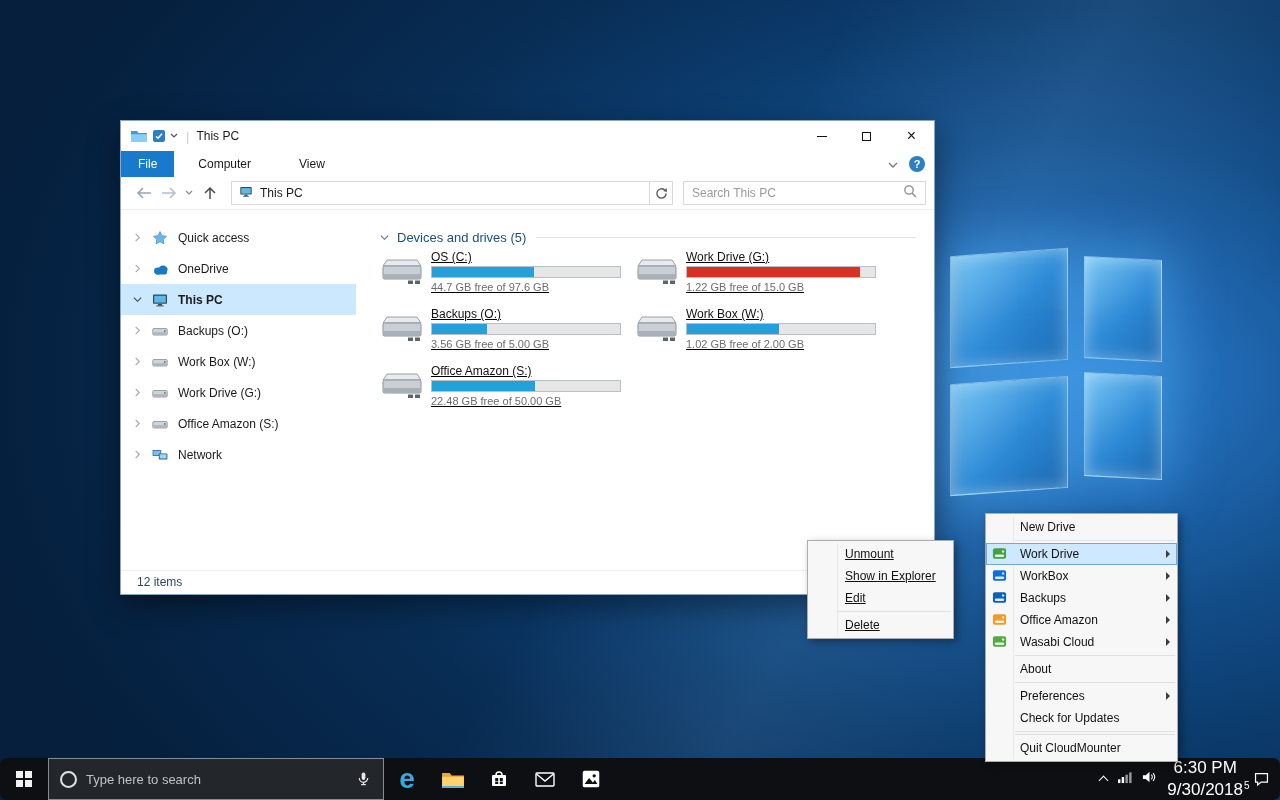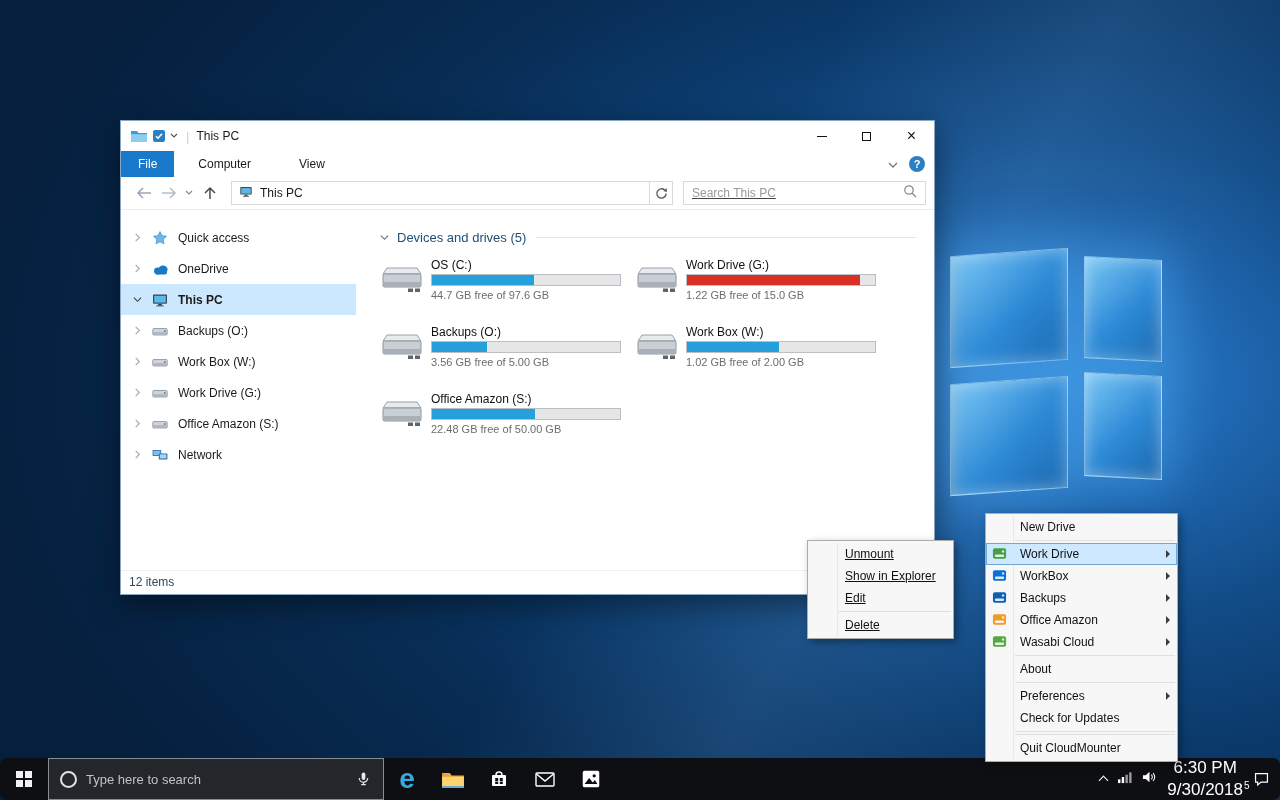--- a/index.html
+++ b/index.html
@@ -49,48 +49,48 @@
     border-bottom:1px solid #ececec; }
   .nav-btn { display:flex; align-items:center; justify-content:center; }
   .nb-back { width:26px; } .nb-fwd { width:24px; } .nb-drop { width:16px; } .nb-up { width:26px; }
   .addr { flex:1; height:24px; border:1px solid #d9d9d9; display:flex; align-items:center;
     padding:0 7px; gap:7px; font-size:12px; color:#1a1a1a; margin-left:8px; }
   .refresh-btn { width:23px; height:24px; border:1px solid #d9d9d9; border-left:none;
     display:flex; align-items:center; justify-content:center; }
   .searchbox { width:243px; height:24px; border:1px solid #d9d9d9; margin-left:10px;
     display:flex; align-items:center; padding:0 8px; }
   .searchbox input { border:none; outline:none; flex:1; font-size:12px; color:#444;
-    background:transparent; font-family:inherit;text-decoration:underline; }
+    background:transparent; font-family:inherit; }
   .searchbox input::placeholder { color:#9a9a9a; }
 
   .winbody { position:absolute; top:89px; bottom:24px; left:0; right:0; display:flex; overflow:hidden; }
   .sidebar { width:235px; padding-top:12px; flex-shrink:0; }
   .side-item { height:31px; display:flex; align-items:center; font-size:12px; color:#1a1a1a; }
   .side-item .chev { width:12px; margin-left:12px; display:flex; }
   .side-item .sic  { width:20px; margin-left:7px; display:flex; }
   .slabel { margin-left:6px; white-space:nowrap; }
   .side-item.selected { background:#cce8ff; }
 
   .main { flex:1; padding:14px 18px 0 24px; }
   .group-h { display:flex; align-items:center; height:26px; }
   .group-h .gchev { width:13px; display:flex; }
   .gtitle { font-size:13px; color:#1f4e79; margin-left:4px; white-space:nowrap; }
   .gline { flex:1; height:1px; background:#e4e4e4; margin-left:10px; }
 
-  .tiles { margin-top:8px; display:grid; grid-template-columns:255px 255px; row-gap:23px; }
+  .tiles { display:grid; grid-template-columns:255px 255px; row-gap:13px;text-decoration:underline; }
   .tile { display:flex; height:44px; }
   .drive-ic { width:48px; display:flex; align-items:center; flex-shrink:0; }
   .tinfo { margin-left:3px; }
   .tname { font-size:12px; color:#111; }
   .tbar { width:190px; height:12px; border:1px solid #b9bfc4; background:#e6e6e6; margin-top:2px; }
   .tfill { height:100%; }
   .tfree { font-size:11px; color:#6d6d6d; margin-top:3px; }
 
   .statusbar { position:absolute; bottom:0; left:0; right:0; height:24px; line-height:23px;
-    font-size:12px; color:#32475e; padding-left:8px; border-top:1px solid #efefef; background:#fff; }
+    font-size:12px; color:#32475e; padding-left:16px; border-top:1px solid #efefef; background:#fff; }
 
   
   .menu { position:absolute; background:#f7f7f7; border:1px solid #acacac;
     box-shadow: 3px 3px 8px rgba(0,0,0,.35); padding:2px 0; z-index:30; font-size:12px; color:#111; }
   .menu .gutter { position:absolute; top:2px; bottom:2px; width:1px; background:#e9e9e9; }
   .traymenu { left:985px; top:513px; width:193px; }
   .traymenu .gutter { left:27px; }
   .submenu  { left:807px; top:540px; width:147px;text-decoration:underline; }
   .submenu .gutter { left:29px; }
   .mi { position:relative; height:22px; display:flex; align-items:center; padding:0 10px 0 34px; }

